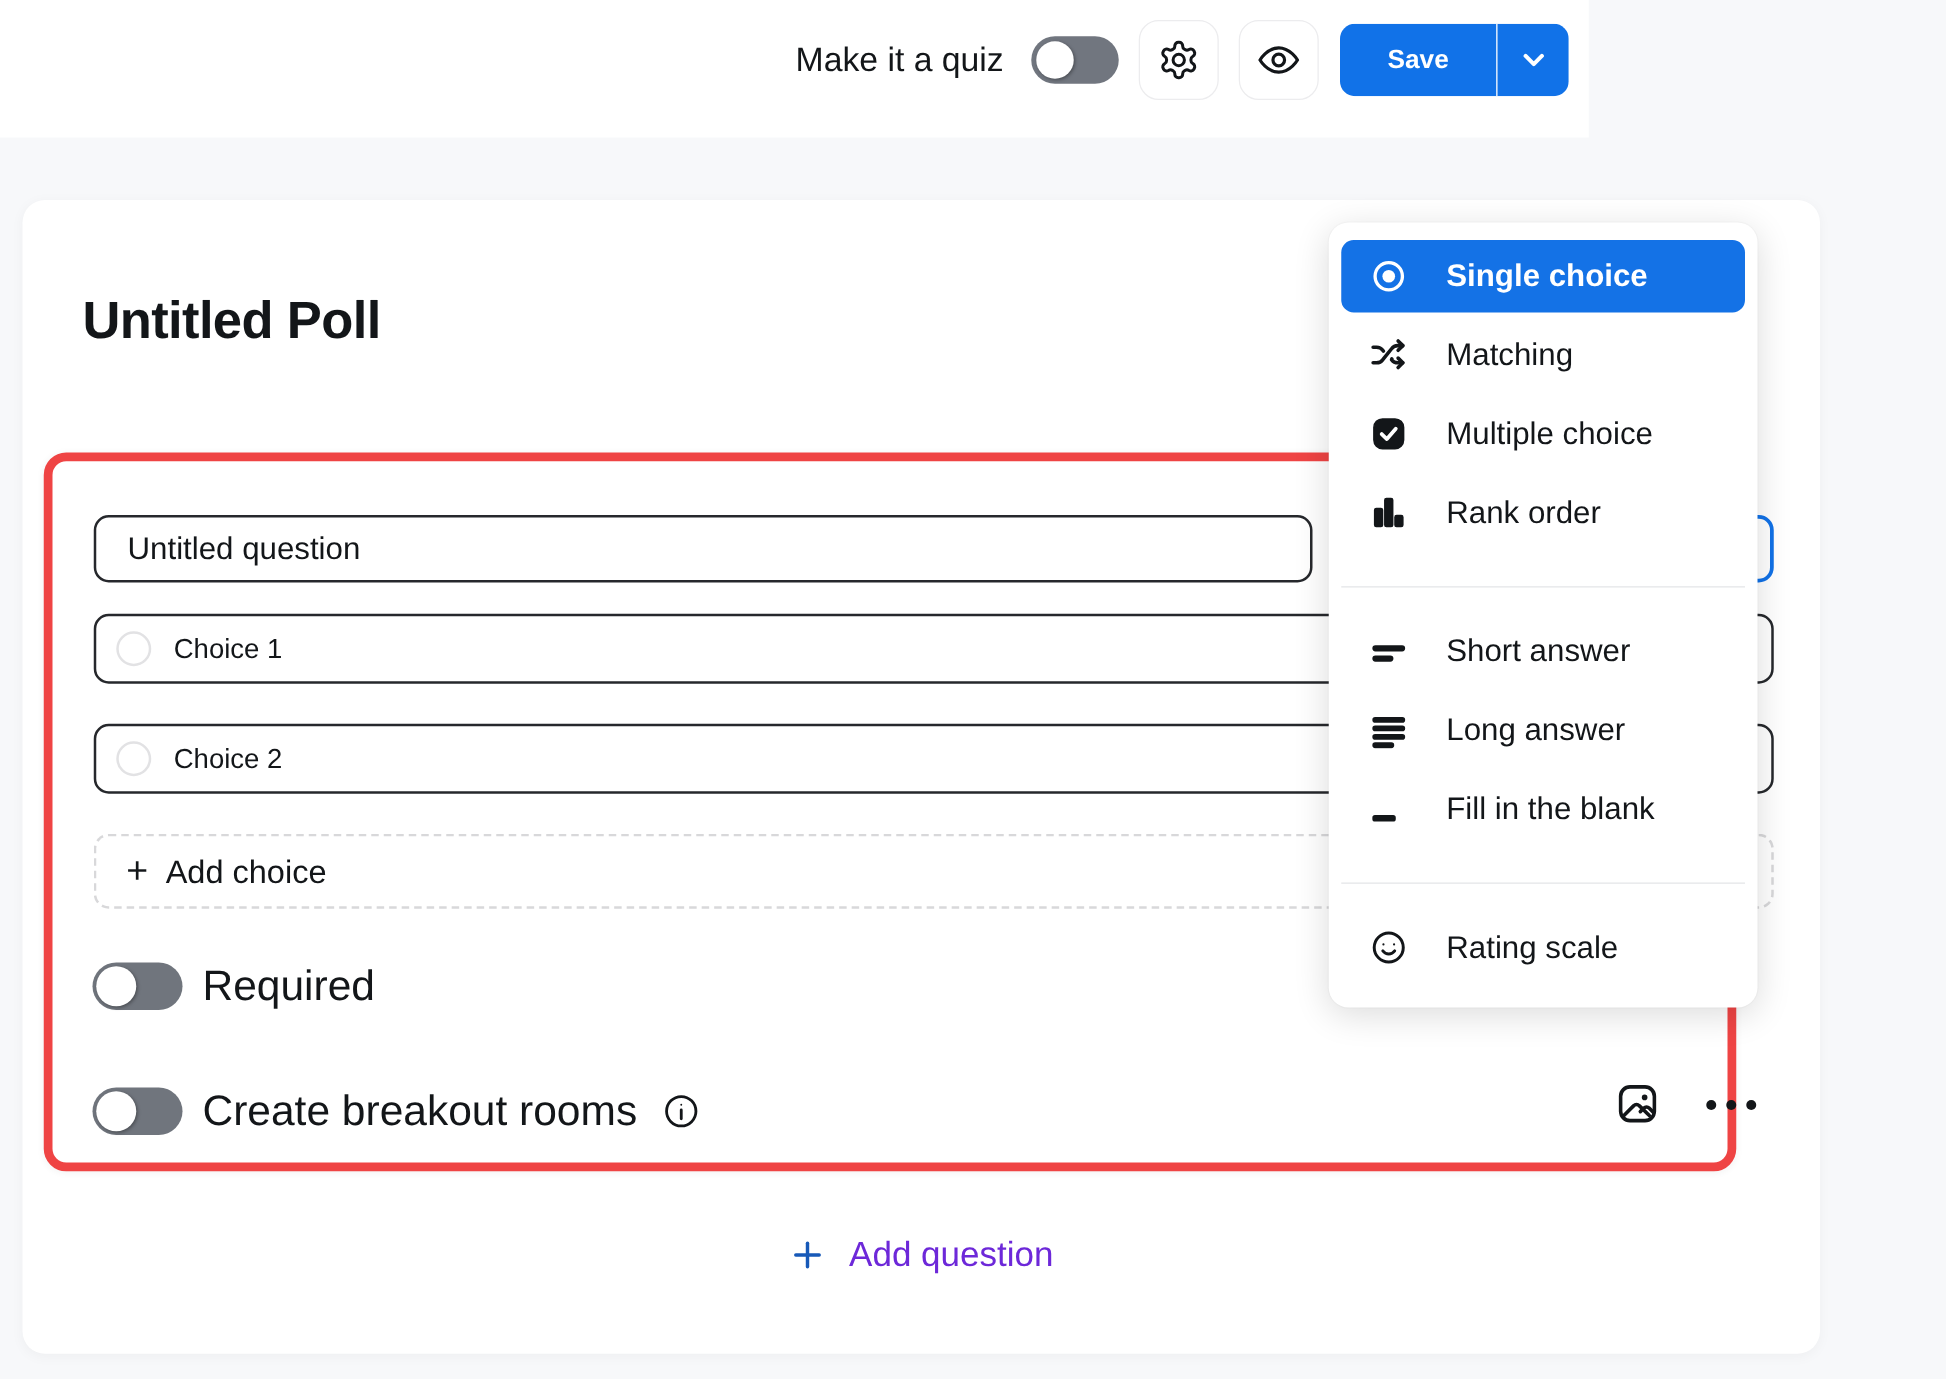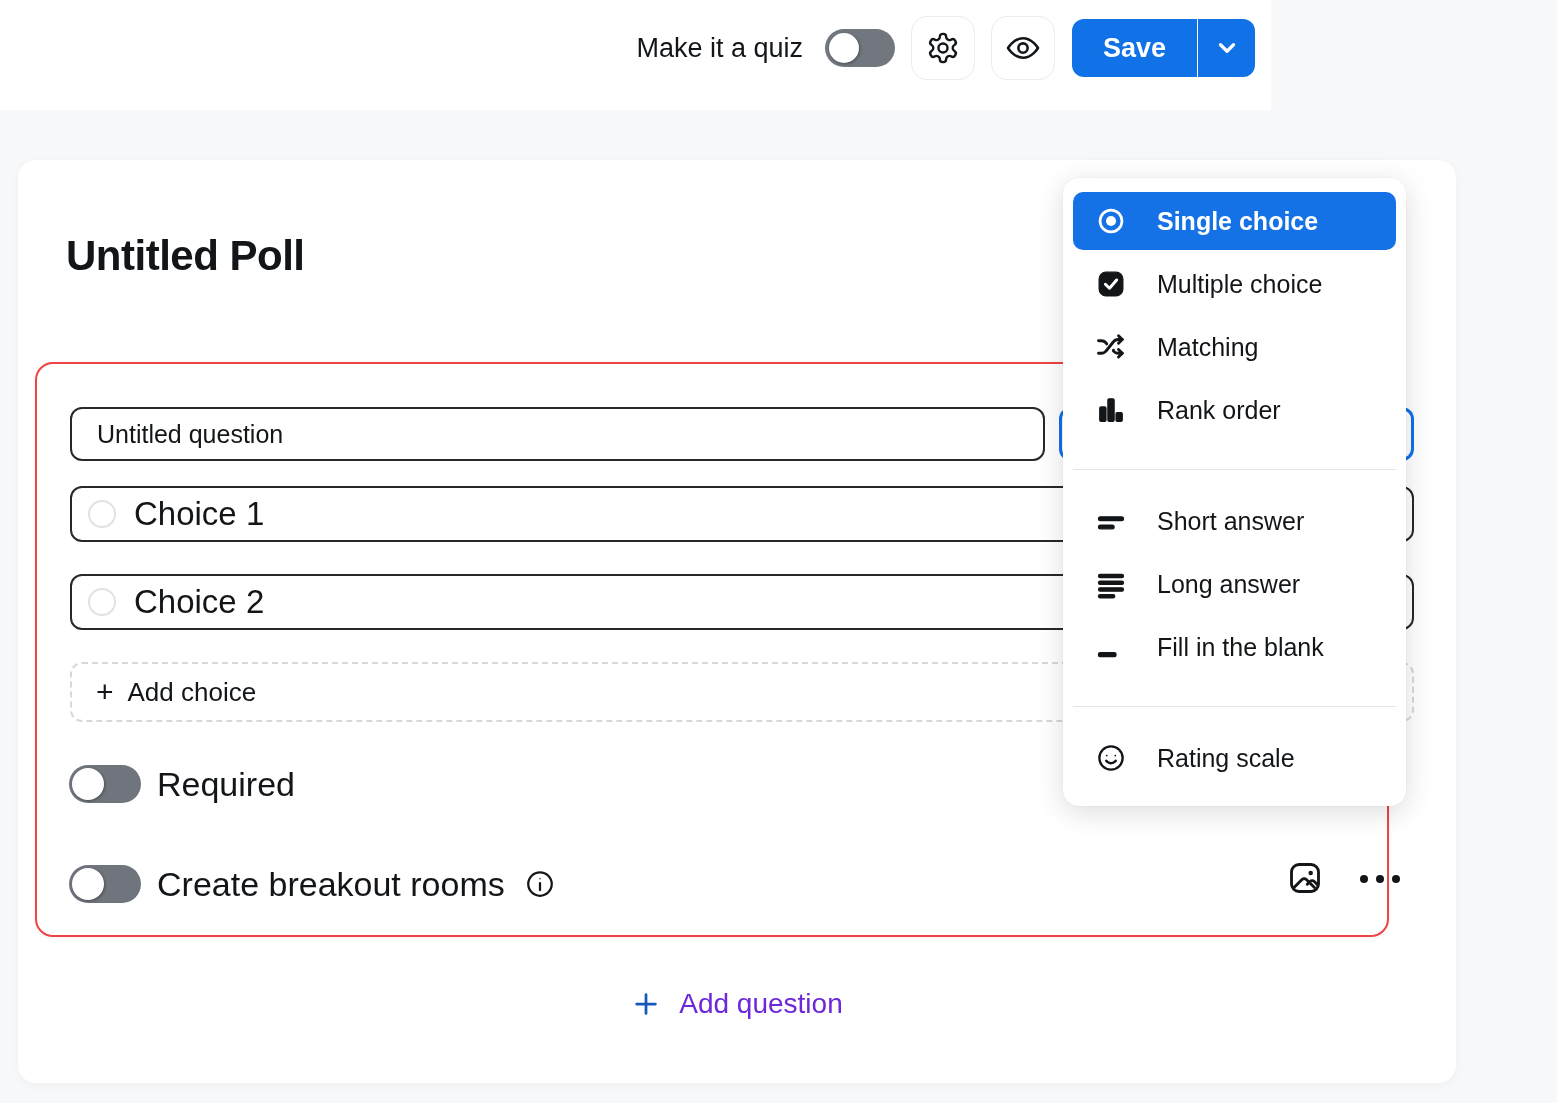--- a/index.html
+++ b/index.html
@@ -21,58 +21,58 @@
   }
   .iconbtn{
     width:64px; height:64px; border:1px solid #ECECEE; border-radius:16px; background:#FFFFFF;
     display:flex; align-items:center; justify-content:center; margin-left:16px; cursor:pointer;
   }
   .iconbtn svg{ stroke:#131619; }
   .savesplit{
     display:flex; margin-left:17px; border-radius:12px; overflow:hidden; height:58px;
   }
   .savebtn{
-    width:125px; background:#1172E8; color:#fff; font-size:27px; font-weight:700;
+    width:125px; background:#1172E8; color:#fff; font-size:21px; font-weight:700;
     border:none; cursor:pointer; display:flex; align-items:center; justify-content:center;
     font-family:"Liberation Sans", sans-serif;
   }
   .savecaret{
     width:58px; background:#1172E8; border:none; border-left:1px solid #FFFFFF; cursor:pointer;
     display:flex; align-items:center; justify-content:center;
   }
   
   .card{
     position:absolute; left:18px; top:160px; width:1438px; height:923px;
     background:#FFFFFF; border-radius:18px; box-shadow:0 2px 10px rgba(0,0,0,.04);
   }
   .poll-title{ position:absolute; left:48px; top:72px; font-size:42px; font-weight:800; letter-spacing:-0.5px; cursor:text; }
   
   .qcard{
     position:absolute; left:17px; top:202px; width:1354px; height:575px;
-    background:#FFFFFF; border:2px solid #ef4444; border-radius:18px;
+    background:#FFFFFF; border:7px solid #ef4444; border-radius:18px;
     box-shadow:0 1px 6px rgba(0,0,0,.05);
   }
   .q-input{
     position:absolute; left:33px; top:43px; width:975px; height:54px;
     border:2px solid #26282C; border-radius:12px; background:#fff;
     display:flex; align-items:center; padding-left:25px; font-size:25px; cursor:text;
   }
   .type-select{
     position:absolute; left:1022px; top:43px; width:355px; height:54px;
     border:3px solid #1172E8; border-radius:12px; background:#fff; cursor:pointer;
   }
   .choice-row{
     position:absolute; left:33px; width:1344px; height:56px;
     border:2px solid #26282C; border-radius:12px; background:#fff;
     display:flex; align-items:center; padding-left:16px; cursor:text;
   }
   .choice-radio{
     width:28px; height:28px; border:2px solid #E2E2E4; border-radius:50%; flex:none; margin-right:18px;
   }
-  .choice-text{ font-size:33px; }
+  .choice-text{ font-size:22px; }
   .add-choice{
     position:absolute; left:33px; top:298px; width:1344px; height:60px;
     border:2px dashed #D8D8DA; border-radius:12px; background:#fff;
     display:flex; align-items:center; padding-left:24px; cursor:pointer; gap:14px;
   }
   .add-choice .plus{ font-size:30px; font-weight:400; line-height:1; color:#131619; }
   .add-choice .lbl{ font-size:26px; }
   .toggle-row{ position:absolute; left:32px; height:40px; display:flex; align-items:center; gap:16px; }
   .toggle-sm{ position:relative; width:72px; height:38px; border-radius:19px; background:#70757D; cursor:pointer; flex:none; }
   .toggle-sm .knob{
@@ -234,43 +234,43 @@
         <svg width="32" height="32" viewBox="0 0 24 24" fill="none" stroke="#fff" stroke-width="2">
           <circle cx="12" cy="12" r="8.2"></circle>
             <circle cx="12" cy="12" r="3.8" fill="#fff" stroke="none"></circle>
         </svg>
       </span>
       <span>Single choice</span>
     </div>
 
     <div class="menu-item">
       <span class="mi">
-        <svg width="30" height="30" viewBox="0 0 24 24">
-          <rect x="2.5" y="2.5" width="19" height="19" rx="5.5" fill="#131619"></rect>
-          <polyline points="7.5 12.2 10.8 15.4 16.5 8.8" fill="none" stroke="#fff" stroke-width="2.4" stroke-linecap="round" stroke-linejoin="round"></polyline>
-        </svg>
-      </span>
-      <span>Multiple choice</span>
-    </div>
-
-    <div class="menu-item">
-      <span class="mi">
         <svg width="30" height="30" viewBox="0 0 24 24" fill="none" stroke-width="2.3" stroke-linecap="round" stroke-linejoin="round">
           <path d="M2 17h2.2c1.6 0 3.1-.75 4-2l5.6-7c.9-1.25 2.4-2 4-2H21"></path>
           <path d="m18 3 3 3-3 3"></path>
           <path d="M2 7h2.2c1.6 0 3.1.75 4 2l.4.5"></path>
           <path d="M14 14.5l-.2.5c.9 1.25 2.4 2 4 2H21"></path>
           <path d="m18 14 3 3-3 3"></path>
         </svg>
       </span>
       <span>Matching</span>
     </div>
 
     <div class="menu-item">
       <span class="mi">
+        <svg width="30" height="30" viewBox="0 0 24 24">
+          <rect x="2.5" y="2.5" width="19" height="19" rx="5.5" fill="#131619"></rect>
+          <polyline points="7.5 12.2 10.8 15.4 16.5 8.8" fill="none" stroke="#fff" stroke-width="2.4" stroke-linecap="round" stroke-linejoin="round"></polyline>
+        </svg>
+      </span>
+      <span>Multiple choice</span>
+    </div>
+
+    <div class="menu-item">
+      <span class="mi">
         <svg width="30" height="30" viewBox="0 0 24 24" fill="#131619">
           <rect x="3" y="9.5" width="5" height="11.5" rx="1"></rect>
           <rect x="9.5" y="3" width="5" height="18" rx="1"></rect>
           <rect x="16" y="14" width="5" height="7" rx="1"></rect>
         </svg>
       </span>
       <span>Rank order</span>
     </div>
 
     <div class="menu-divider"></div>

